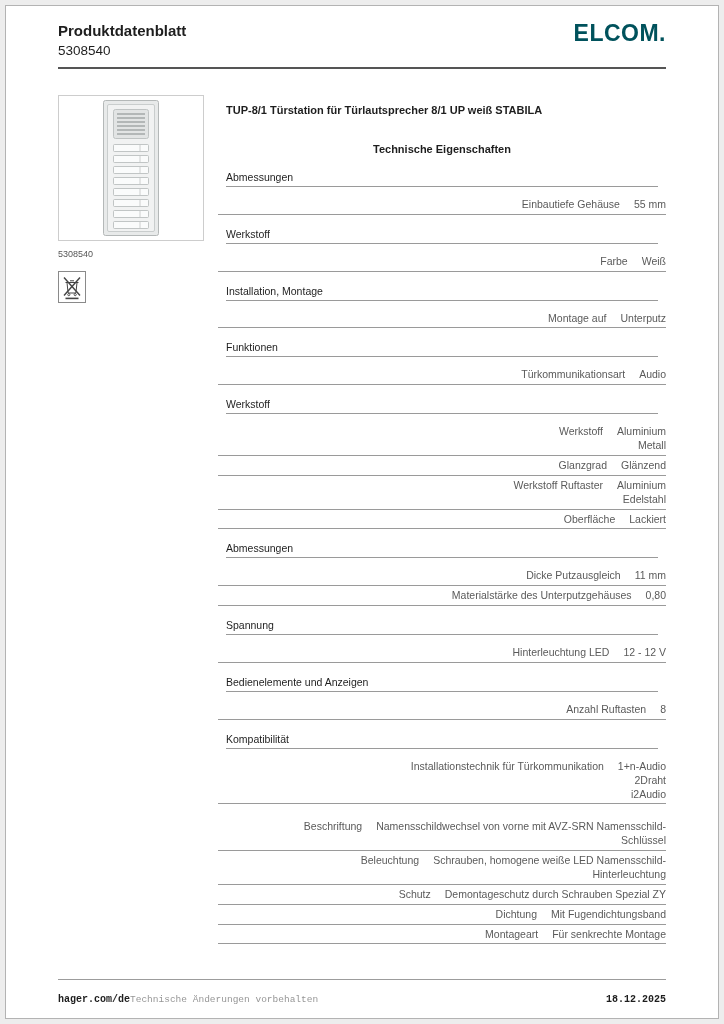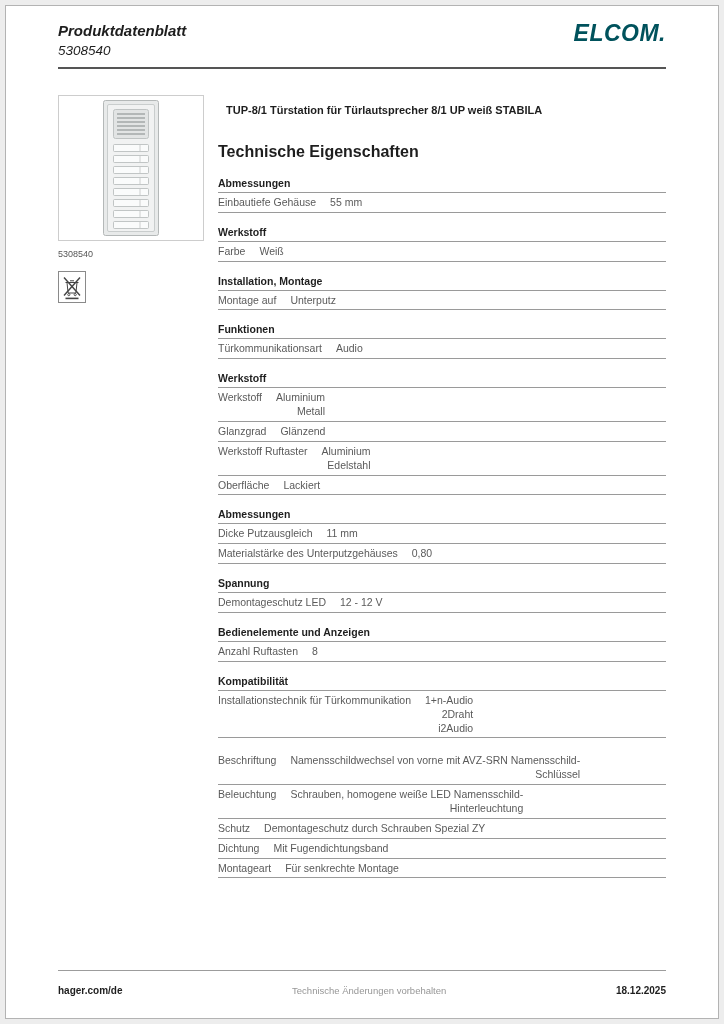--- a/index.html
+++ b/index.html
@@ -21,58 +21,58 @@
     position:relative;
     width:714px;
     height:1014px;
     margin:5px auto;
     background:#ffffff;
     border:1px solid #b3b3b3;
     padding:16px 52px 0 52px;
     overflow:hidden;
   }
   
-  .header-row{display:flex;justify-content:space-between;align-items:flex-start;font-style:italic;}
+  .header-row{display:flex;justify-content:space-between;align-items:flex-start;}
   .doc-title{font-size:15px;font-weight:bold;color:var(--text-dark);line-height:1.2;}
   .doc-number{font-size:13.5px;color:var(--text-dark);margin-top:3px;}
   .brand{font-size:23px;font-weight:bold;color:var(--brand);letter-spacing:.5px;line-height:1;}
   .header-rule{border-top:2px solid var(--rule-dark);margin-top:9px;}
   
   .content{display:flex;margin-top:26px;}
   .left-col{flex:0 0 160px;width:160px;}
   .image-box{
     width:146px;height:146px;border:1px solid #cdcdcd;background:#fff;
     display:flex;align-items:center;justify-content:center;
   }
   .image-caption{font-size:9px;color:#555;margin-top:8px;}
   .weee{
     margin-top:12px;width:28px;height:32px;border:1px solid #8a8a8a;
     display:flex;align-items:center;justify-content:center;background:#fff;
   }
   .right-col{flex:1;min-width:0;}
   .product-title{font-size:11px;font-weight:bold;color:var(--text-dark);line-height:1.35;margin:8px;}
-  .tech-header{font-size:16px;font-weight:bold;color:var(--text-dark);margin:25px 0 16px 0;}
+  .tech-header{font-size:11px;font-weight:bold;color:var(--text-dark);margin:25px 0 16px 0;text-align:center;}
   .spec-section{margin-top:13px;}
   .section-title{
-    font-size:10.5px;font-weight:bold;color:var(--text-dark);
-    margin:0;padding-bottom:3px;border-bottom:1px solid var(--rule-gray);
+    font-size:10.5px;font-weight:normal;color:var(--text-dark);
+    margin:8px;padding-bottom:3px;border-bottom:1px solid var(--rule-gray);
   }
   .spec-row{
-    display:flex;justify-content:flex-start;align-items:flex-start;
+    display:flex;justify-content:flex-end;align-items:flex-start;
     padding:3px 0 2px 0;border-bottom:1px solid var(--rule-gray);
     font-size:10.5px;color:var(--text-gray);line-height:1.32;
   }
   .spec-label{padding-right:14px;}
   .spec-value{text-align:right;white-space:pre-line;max-width:310px;}
   
-  .footer{position:absolute;left:52px;right:52px;bottom:22px;}
+  .footer{position:absolute;left:52px;right:52px;bottom:13px;font-family:Liberation Mono, monospace;}
   .footer-rule{border-top:1px solid #9c9c9c;margin-bottom:7px;}
   .footer-row{display:flex;align-items:baseline;font-size:10px;}
   .footer-site{font-weight:bold;color:var(--text-dark);flex:0 0 auto;}
-  .footer-notice{flex:1;text-align:center;color:var(--text-light);font-size:9.5px;margin-top:7px;}
+  .footer-notice{flex:1;color:var(--text-light);font-size:9.5px;margin-top:7px;}
   .footer-date{font-weight:bold;color:var(--text-dark);flex:0 0 auto;}
 </style>
 </head>
 <body>
 
 <div class="page">
 
   <div class="header-row">
     <div>
       <div class="doc-title">Produktdatenblatt</div>
@@ -216,21 +216,21 @@
     <span class="spec-label">Materialstärke des Unterputzgehäuses</span>
     <span class="spec-value">0,80</span>
   </div>
 </div>
   </section>
 
   <section class="spec-section">
     <h3 class="section-title">Spannung</h3>
     <div class="rows">
   <div class="spec-row">
-    <span class="spec-label">Demontageschutz LED</span>
+    <span class="spec-label">Hinterleuchtung LED</span>
     <span class="spec-value">12 - 12 V</span>
   </div>
 </div>
   </section>
 
   <section class="spec-section">
     <h3 class="section-title">Bedienelemente und Anzeigen</h3>
     <div class="rows">
   <div class="spec-row">
     <span class="spec-label">Anzahl Ruftasten</span>

